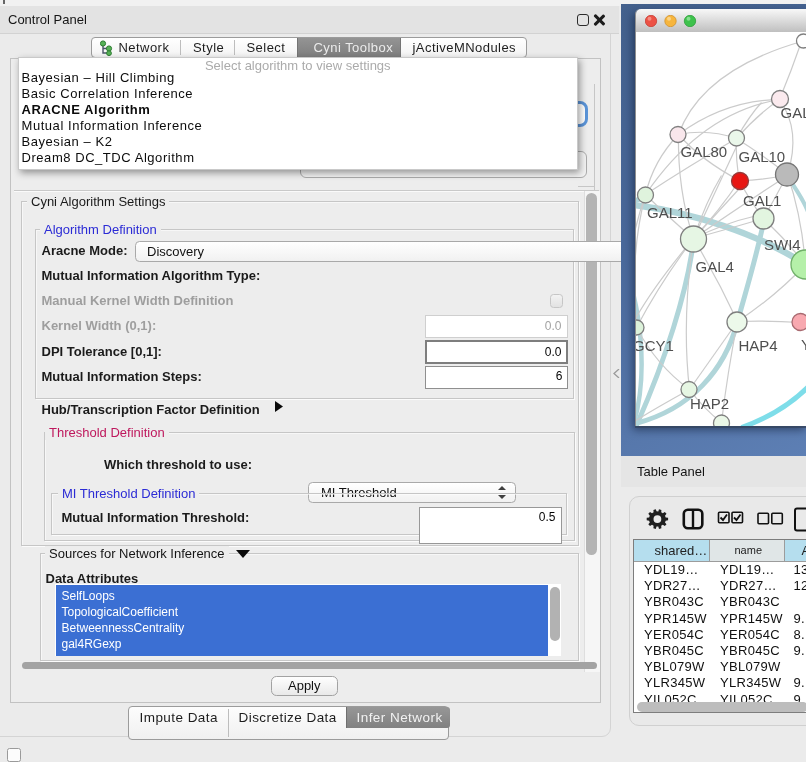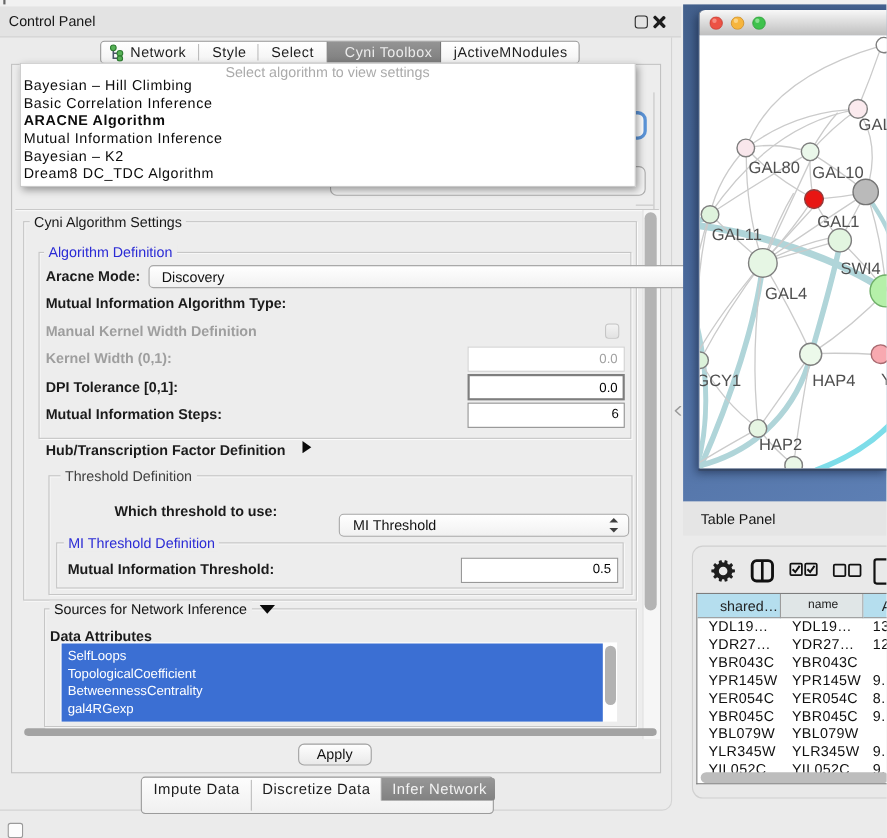--- a/index.html
+++ b/index.html
@@ -90,33 +90,33 @@
   <div class="lbl" style="left:41.5px;top:335.5px;">DPI Tolerance [0,1]:</div>
   <div class="field" style="left:425px;top:333.5px;width:142.5px;height:24px;border:2px solid #7e7e7e;color:#050505;line-height:20px;padding-right:4px;">0.0</div>
   <div class="lbl" style="left:41.5px;top:361px;">Mutual Information Steps:</div>
   <div class="field" style="left:425px;top:360px;width:142.5px;height:22.5px;border:1.5px solid #8f8f8f;color:#050505;line-height:19.5px;padding-right:4px;">6</div>
   <div class="lbl" style="left:41.5px;top:394px;">Hub/Transcription Factor Definition</div>
   <svg class="abs" style="left:274px;top:395px;" width="10" height="11" viewBox="0 0 10 11">
       <path d="M1,0 L9,5.5 L1,11 Z" fill="#0a0a0a"></path>
     </svg>
 
   <div class="group" style="left:44px;top:426px;width:529px;height:107px;">
-    <div class="gtitle" style="left:10px;color:#404040;">Threshold Definition</div>
+    <div class="gtitle" style="left:0;color:#be185d;">Threshold Definition</div>
   </div>
   <div class="lbl" style="left:104px;top:449px;">Which threshold to use:</div>
-  <div class="combo" style="left:308px;top:461px;width:264px;height:20.5px;">
+  <div class="combo" style="left:308px;top:476px;width:208px;height:20.5px;">
       <span style="left:12px;">MI Threshold</span>
       <i class="arr"></i>
     </div>
 
   <div class="group" style="left:51px;top:487px;width:514px;height:39.5px;">
     <div class="gtitle" style="left:6px;color:#2b2bd5;">MI Threshold Definition</div>
   </div>
   <div class="lbl" style="left:61.5px;top:501.5px;">Mutual Information Threshold:</div>
-  <div class="field" style="left:419px;top:501px;width:142.5px;height:23px;border:1px solid #989898;color:#050505;line-height:19.5px;padding-right:5px;">0.5</div>
+  <div class="field" style="left:419px;top:501px;width:142.5px;height:37px;border:1px solid #989898;color:#050505;line-height:19.5px;padding-right:5px;">0.5</div>
 
   <div class="group" style="left:40px;top:546.5px;width:537px;height:106px;">
     <div class="gtitle" style="left:4px;color:#141414;">Sources for Network Inference</div>
   </div>
   <svg class="abs" style="left:236px;top:544px;" width="14" height="9" viewBox="0 0 14 9">
       <path d="M0,0 L14,0 L7,8 Z" fill="#0a0a0a"></path>
     </svg>
   <div class="lbl" style="left:45.5px;top:563px;">Data Attributes</div>
 
   <div class="abs" style="left:54.5px;top:578px;width:506.5px;height:72px;background:#fff;"></div>

